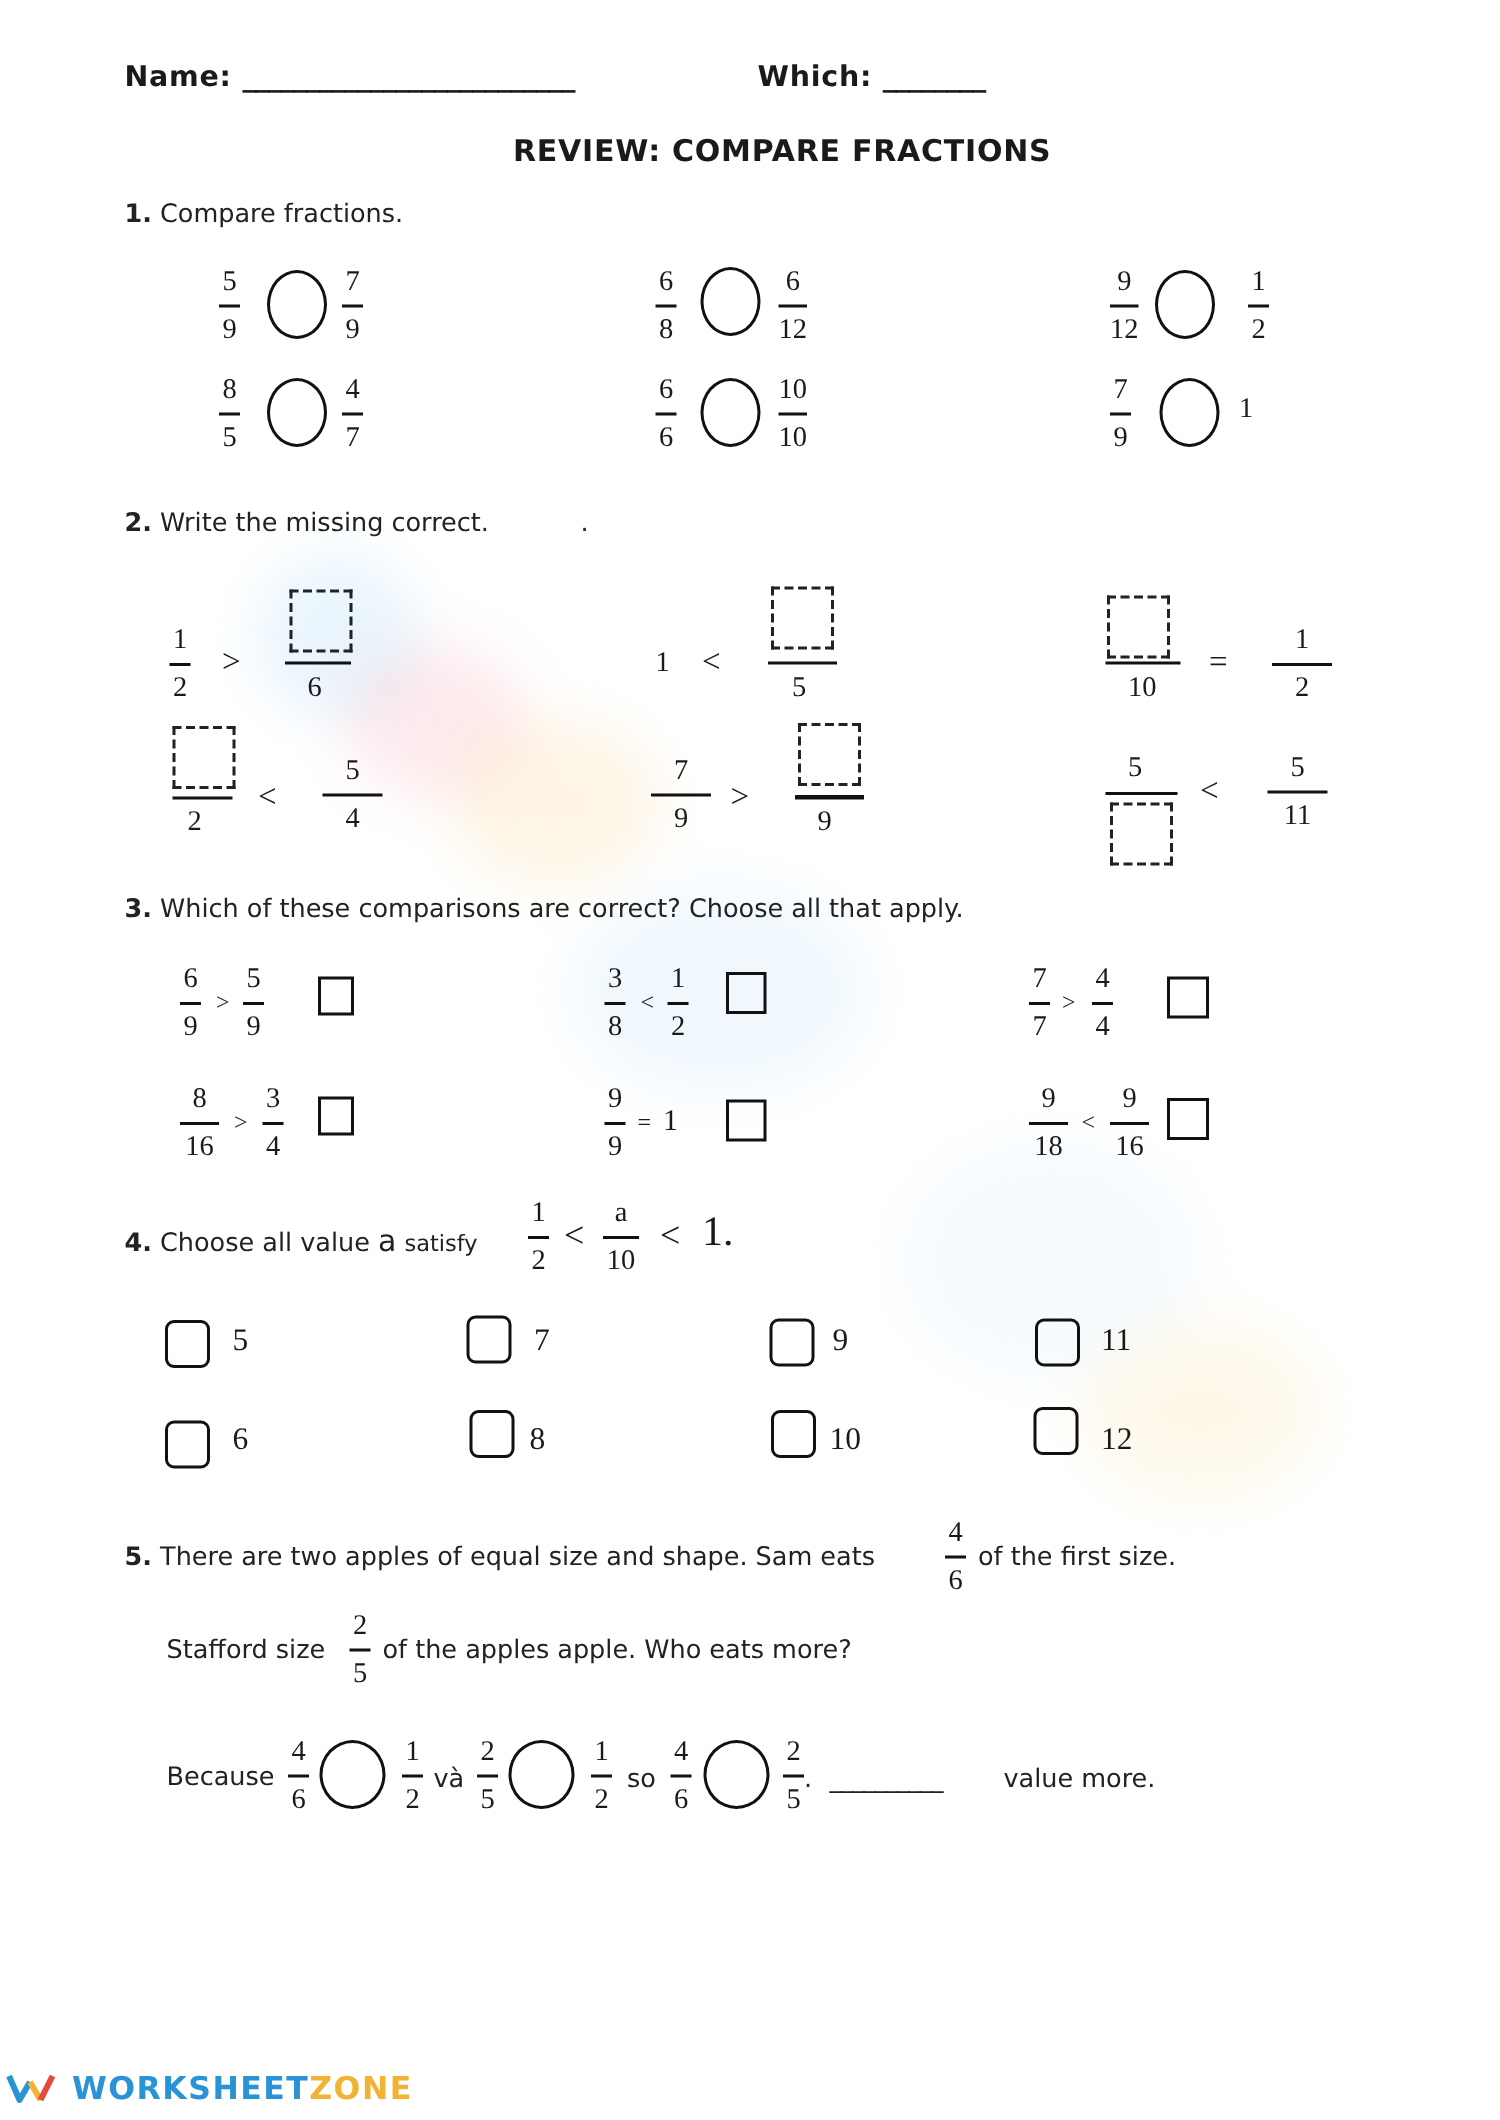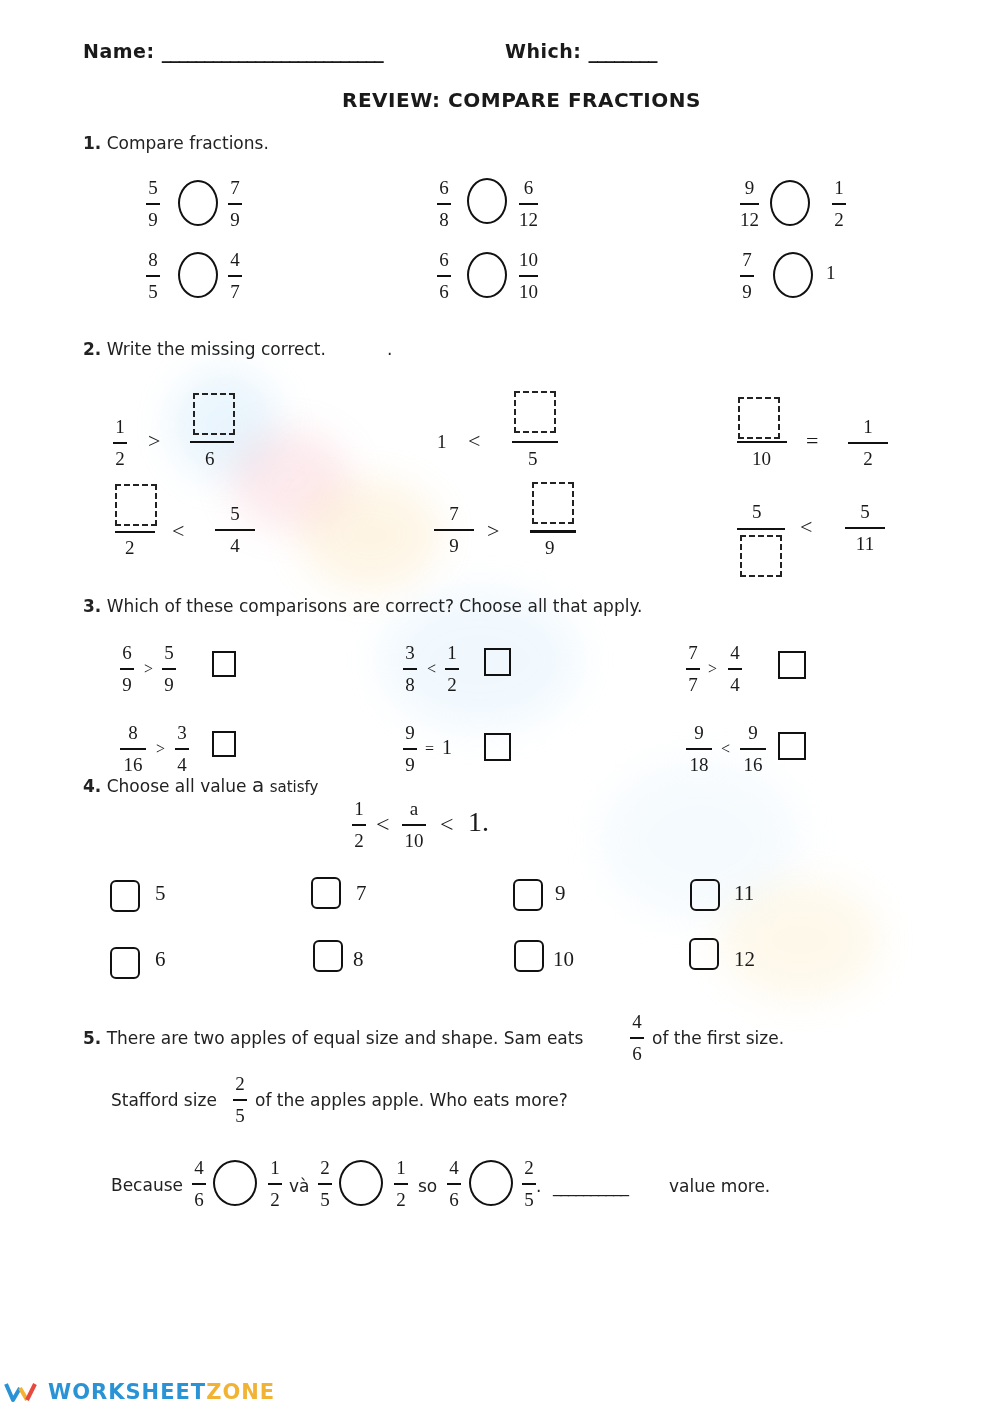--- a/index.html
+++ b/index.html
@@ -249,21 +249,21 @@
     <span class="den">18</span>
   </div>
 <div class="sym sm" style="left:721px;top:740px;">&lt;</div>
 <div class="frac wide" style="left:740px;top:722px;">
     <span class="num">9</span>
     <span class="bar" style="min-width:26px;"></span>
     <span class="den">16</span>
   </div>
 <div class="cbox" style="left:778px;top:732px;width:28px;height:28px;"></div>
 
-<div class="abs qtext" style="left:83px;top:773px;text-align:center;">
+<div class="abs qtext" style="left:83px;top:815px;text-align:center;">
   <span class="qnum">4.</span>
   <span>Choose all value</span>
   <span style="font-size:20px;">a</span>
   <span style="font-size:15px;">satisfy</span>
 </div>
 <div class="frac" style="left:352px;top:798px;">
     <span class="num">1</span>
     <span class="bar"></span>
     <span class="den">2</span>
   </div>

